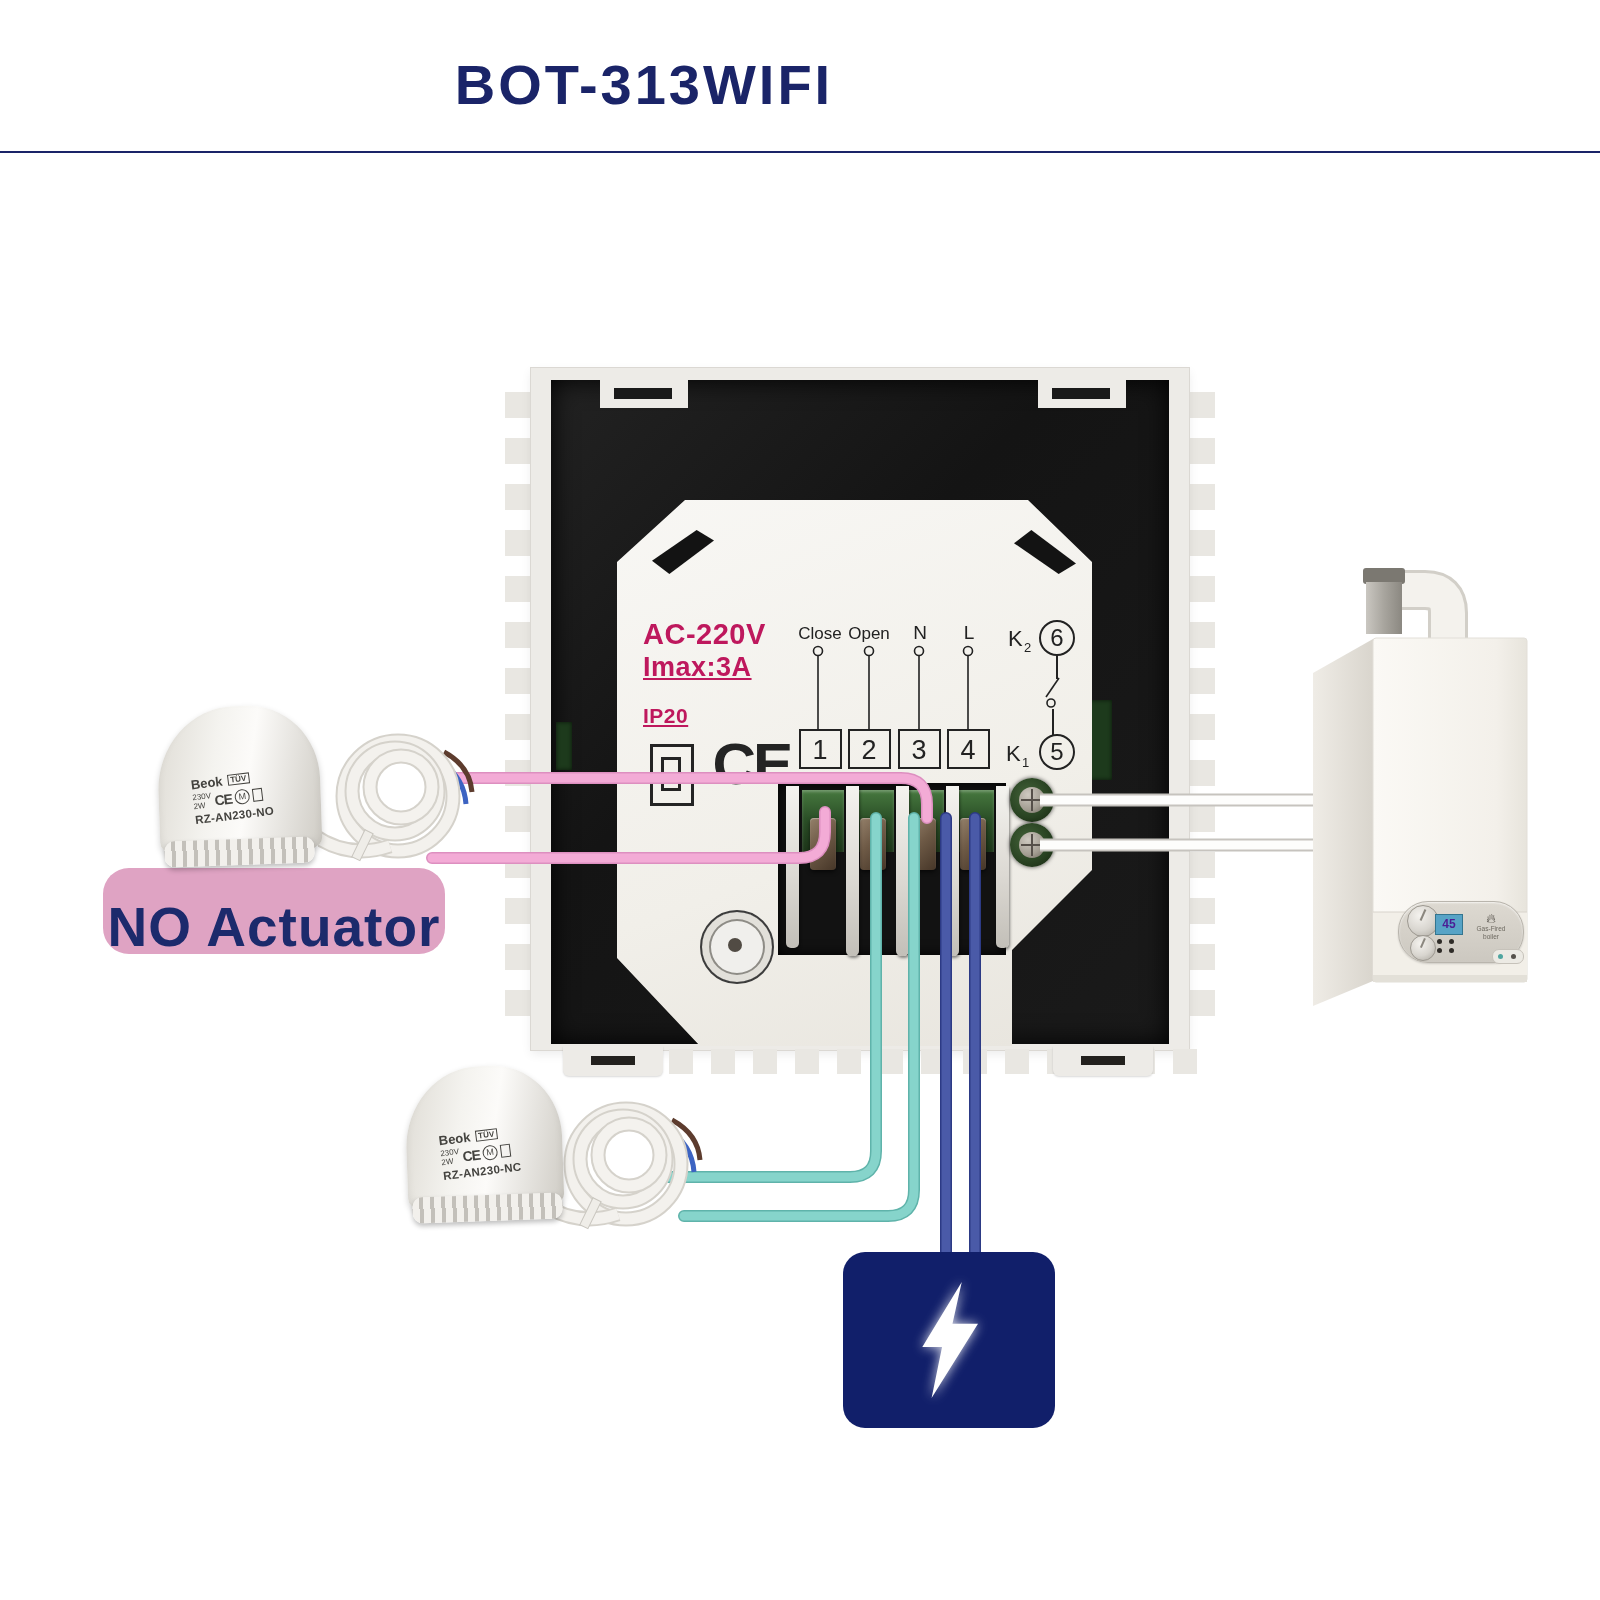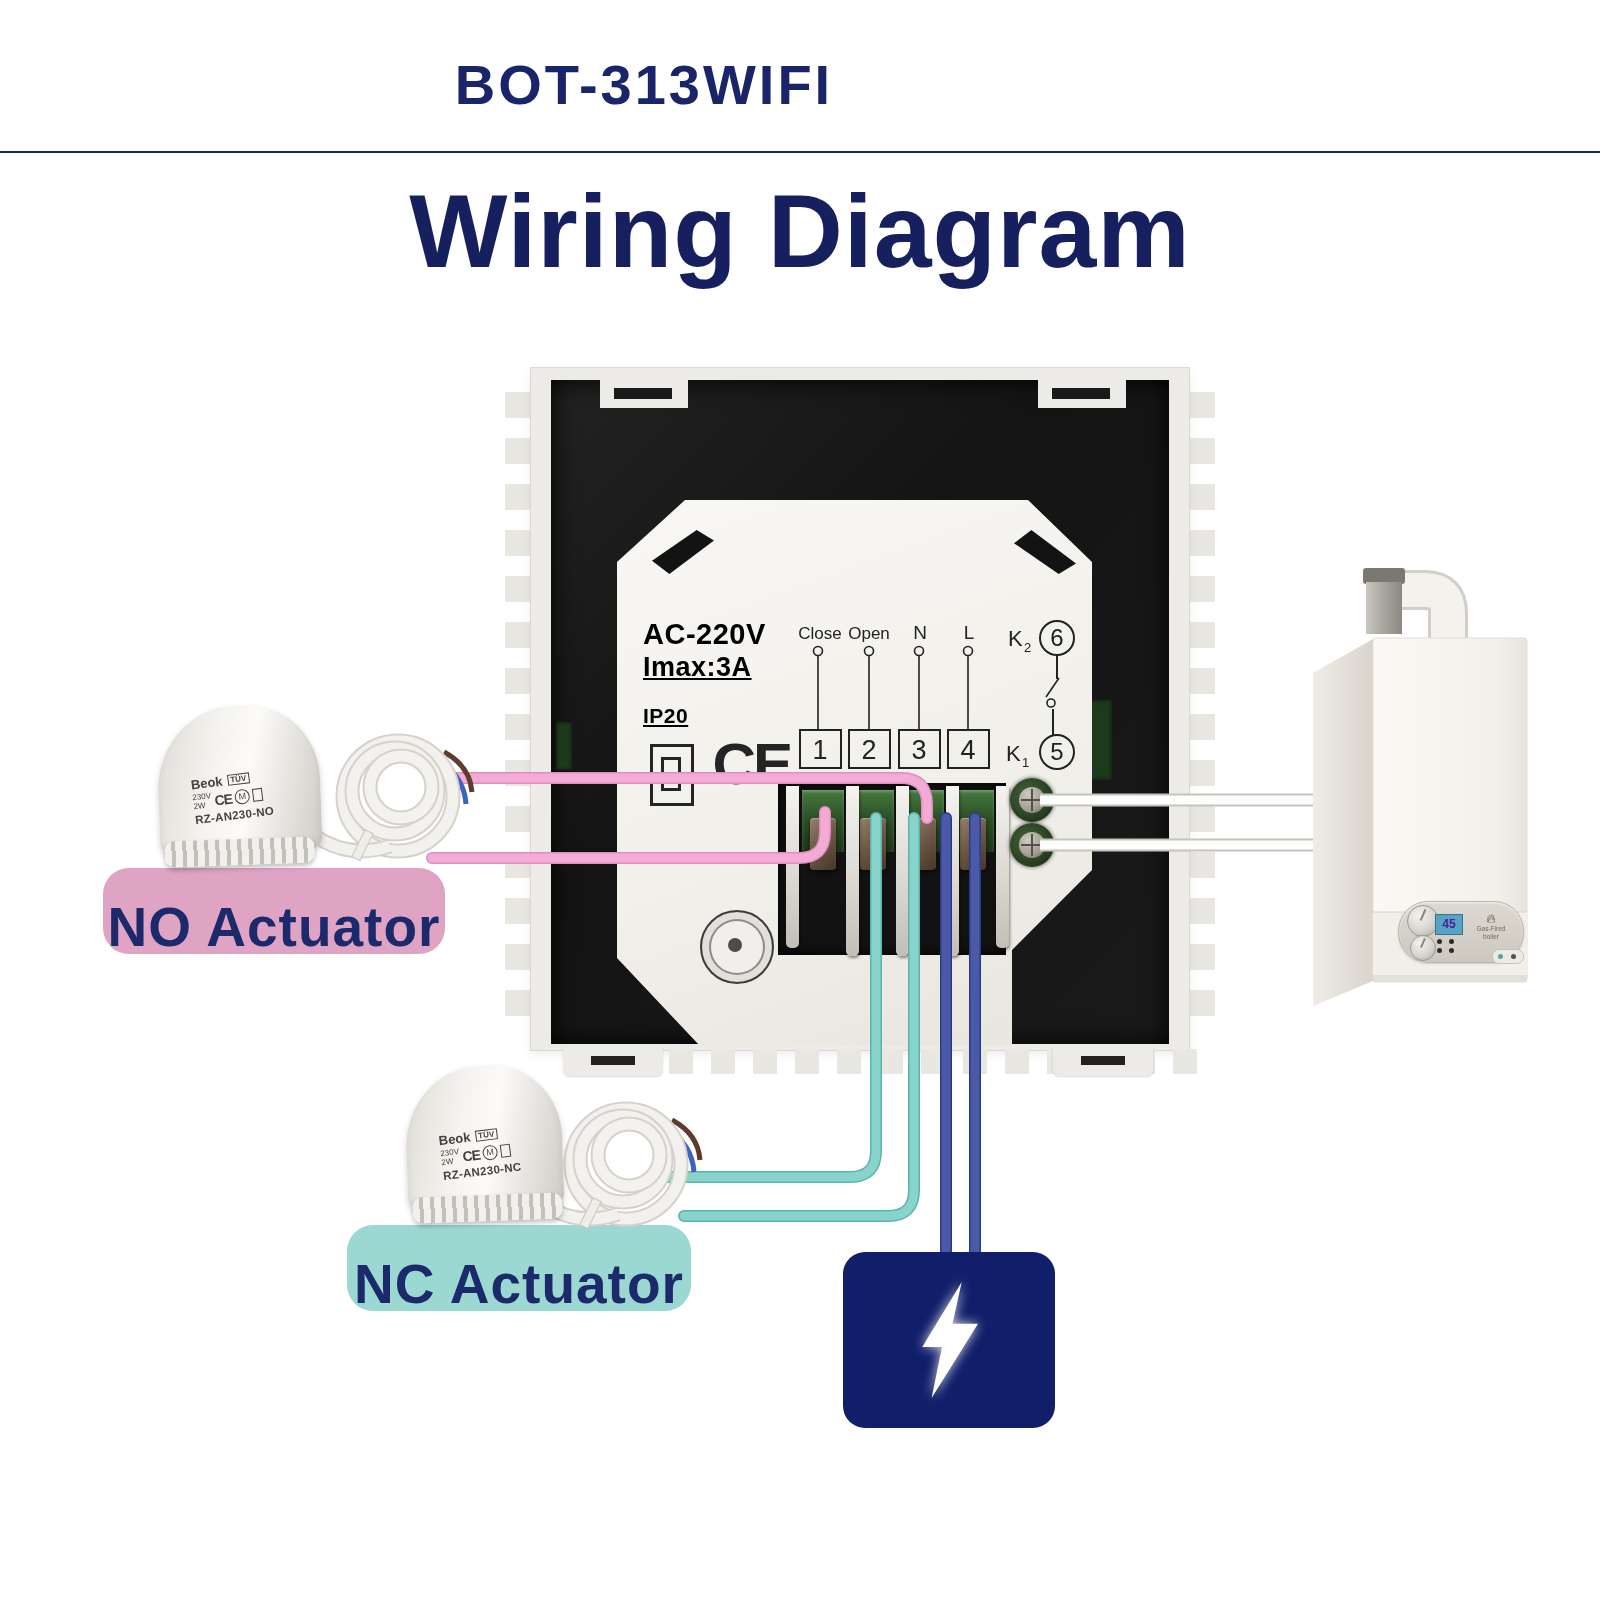--- a/index.html
+++ b/index.html
@@ -31,21 +31,21 @@
   .pcb-chip{background:#1d3a1c;box-shadow:inset 0 0 4px #0a160a;}
 
   .panel{left:617px;top:500px;width:475px;height:546px;
          background:linear-gradient(160deg,#f8f7f4 0%,#f1efe9 60%,#e8e5de 100%);
          clip-path:polygon(68px 0,411px 0,475px 62px,475px 370px,395px 450px,395px 546px,83px 546px,0 458px,0 62px);}
   .vent{background:#131313;}
   .vent-left{left:652px;top:530px;width:62px;height:44px;
              clip-path:polygon(0 70%,72% 0,100% 24%,28% 100%);}
   .vent-right{left:1014px;top:530px;width:62px;height:44px;
              clip-path:polygon(28% 0,100% 76%,72% 100%,0 30%);}
-  .spec{color:#000000;font-weight:600;letter-spacing:.5px;}
+  .spec{color:#be185d;font-weight:600;letter-spacing:.5px;}
   .spec-v{left:643px;top:618px;font-size:29px;}
   .spec-a{left:643px;top:652px;font-size:27px;text-decoration:underline;}
   .spec-ip{left:643px;top:704px;font-size:21px;text-decoration:underline;}
   .ins-icon{left:650px;top:744px;width:38px;height:56px;border:3px solid #242424;}
   .ins-inner{left:8px;top:10px;width:14px;height:28px;border:3px solid #242424;position:absolute;}
   .ce-mark{left:714px;top:730px;font-size:58px;font-weight:700;color:#242424;letter-spacing:-3px;
            transform:scaleX(1.04);}
 
   
   .recess{left:778px;top:783px;width:228px;height:172px;background:#121212;box-shadow:inset 0 0 14px #000;}
@@ -120,21 +120,20 @@
   svg{display:block;}
   .wire-layer{left:0;top:0;}
 </style>
 </head>
 <body>
 
 <div class="canvas">
 
   <div class="abs model-title">BOT-313WIFI</div>
   <div class="abs header-divider"></div>
-  <div class="abs page-title">Wiring Diagram</div>
 
   <div class="abs rib rib-left"></div>
   <div class="abs rib rib-right"></div>
   <div class="abs frame"></div>
   <div class="abs rib-bottom"></div>
   <div class="abs foot" style="left:563px;top:1046px;width:100px;height:30px;">
     <div class="abs foot-slot" style="left:28px;top:10px;width:44px;height:9px;"></div>
   </div>
   <div class="abs foot" style="left:1053px;top:1046px;width:100px;height:30px;">
     <div class="abs foot-slot" style="left:28px;top:10px;width:44px;height:9px;"></div>
@@ -255,21 +254,20 @@
       <path d="M914 818 V1190 Q914 1216 888 1216 H684" stroke="#86d4cb" stroke-width="9"></path>
 
       <path d="M946 818 V1260" stroke="#2c3a85" stroke-width="12"></path>
       <path d="M946 818 V1260" stroke="#4a5aa8" stroke-width="9"></path>
       <path d="M975 818 V1260" stroke="#2c3a85" stroke-width="12"></path>
       <path d="M975 818 V1260" stroke="#4a5aa8" stroke-width="9"></path>
     </g>
   </svg>
 
   <div class="abs label-pill label-no">NO Actuator</div>
-  <div class="abs label-pill label-nc">NC Actuator</div>
 
   <div class="abs" style="left:150px;top:698px;width:340px;height:200px;">
     <svg class="abs" style="left:168px;top:16px;" width="170" height="170" viewBox="0 0 170 170">
       <path d="M126 38 Q152 52 154 78" stroke="#5d3c2e" stroke-width="5" fill="none"></path>
       <path d="M120 46 Q146 62 148 90" stroke="#3c63c2" stroke-width="5" fill="none"></path>
       <g fill="none">
         <circle cx="80" cy="82" r="55" stroke="#d5d2cb" stroke-width="15"></circle>
           <circle cx="80" cy="82" r="55" stroke="#f3f1ed" stroke-width="11"></circle>
         <circle cx="77" cy="77" r="43" stroke="#d5d2cb" stroke-width="15"></circle>
           <circle cx="77" cy="77" r="43" stroke="#f3f1ed" stroke-width="11"></circle>

